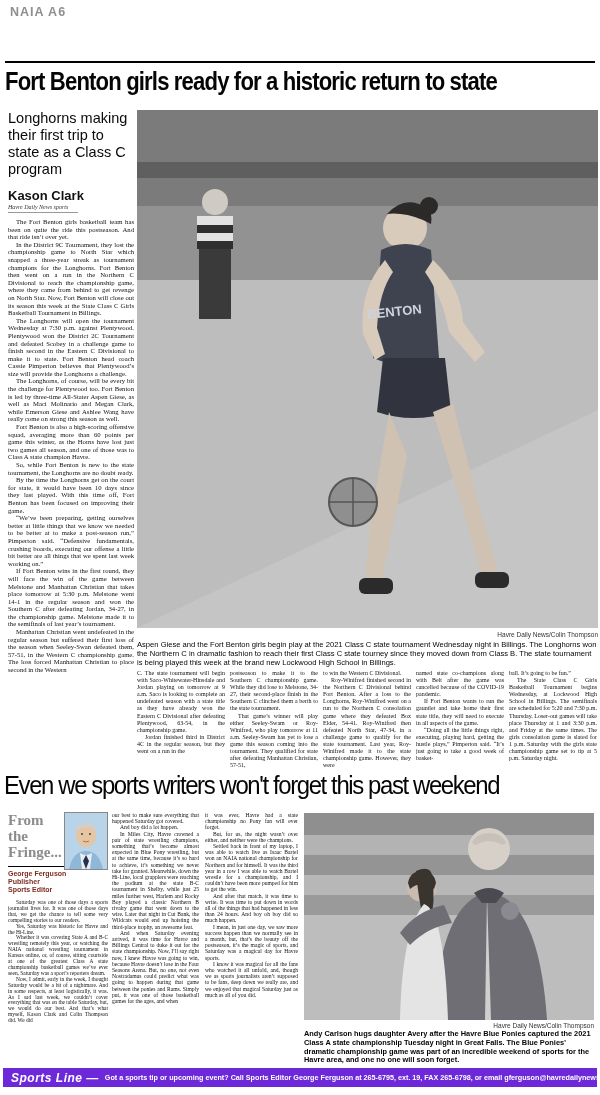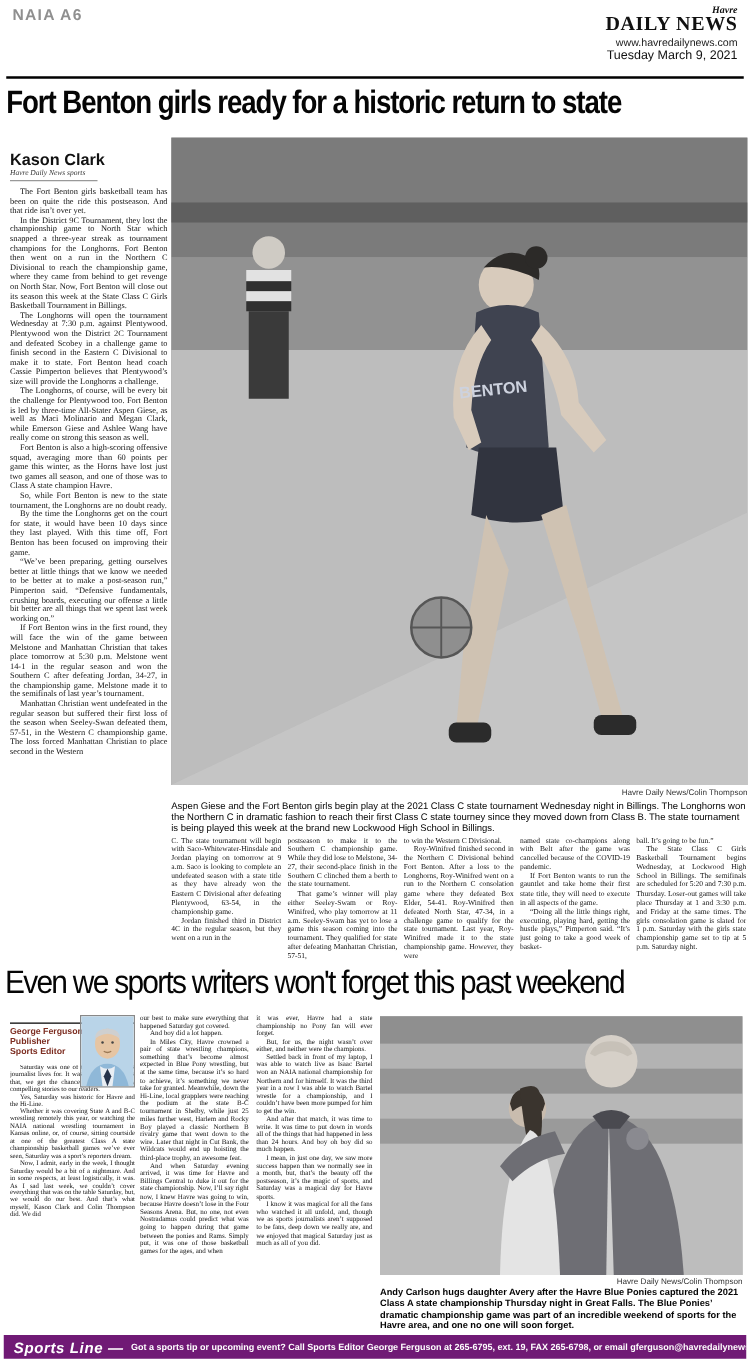--- a/index.html
+++ b/index.html
@@ -76,43 +76,38 @@
   .ac3 { left:205px; width:93px; }
 
   .photo2 { left:304px; top:813px; width:290px; height:207px; background:#a8a8a8; }
   .credit2 { left:304px; top:1022px; width:290px; text-align:right;
     font-family:"Liberation Sans",sans-serif; font-size:6.5px; color:#333; }
   .caption2 { left:304px; top:1030px; width:290px;
     font-family:"Liberation Sans",sans-serif; font-weight:bold;
     font-size:7.4px; line-height:8.8px; color:#050505; }
 
   
-  .sportsline { left:3px; right:3px; top:1068px; height:19px; background:#701a75;
+  .sportsline { left:3px; right:3px; top:1068px; height:19px; background:#6d28d9;
     color:#fff; display:flex; align-items:center; padding:0 8px; gap:6px; white-space:nowrap; overflow:hidden;}
   .sl-label { font-family:"Liberation Sans",sans-serif; font-weight:bold;
     font-style:italic; font-size:12px; letter-spacing:.5px; }
   .sl-text { font-family:"Liberation Sans",sans-serif; font-weight:bold; font-size:7.2px; }
 </style>
 </head>
 <body>
 
 <div id="page">
 
   <div class="abs page-label">NAIA A6</div>
-  <div class="abs masthead">
-    <div class="m-top">Havre</div>
-    <div class="m-title">DAILY NEWS</div>
-    <div class="m-web">www.havredailynews.com</div>
-    <div class="m-date">Tuesday March 9, 2021</div>
-  </div>
   <div class="abs header-rule"></div>
 
   <div class="abs headline1">Fort Benton girls ready for a historic return to state</div>
 
   <div class="abs a1-left">
+    <div class="subhead">Longhorns making their first trip to state as a Class C program</div>
     <div class="byline">Kason Clark</div>
     <div class="byline-credit">Havre Daily News sports</div>
     <div class="a1-col1 bodytext col">
         <p>The Fort Benton girls basketball team has been on quite the ride this postseason. And that ride isn’t over yet.</p>
         <p>In the District 9C Tournament, they lost the championship game to North Star which snapped a three-year streak as tournament champions for the Longhorns. Fort Benton then went on a run in the Northern C Divisional to reach the championship game, where they came from behind to get revenge on North Star. Now, Fort Benton will close out its season this week at the State Class C Girls Basketball Tournament in Billings.</p>
         <p>The Longhorns will open the tournament Wednesday at 7:30 p.m. against Plentywood. Plentywood won the District 2C Tournament and defeated Scobey in a challenge game to finish second in the Eastern C Divisional to make it to state. Fort Benton head coach Cassie Pimperton believes that Plentywood’s size will provide the Longhorns a challenge.</p>
         <p>The Longhorns, of course, will be every bit the challenge for Plentywood too. Fort Benton is led by three-time All-Stater Aspen Giese, as well as Maci Molinario and Megan Clark, while Emerson Giese and Ashlee Wang have really come on strong this season as well.</p>
         <p>Fort Benton is also a high-scoring offensive squad, averaging more than 60 points per game this winter, as the Horns have lost just two games all season, and one of those was to Class A state champion Havre.</p>
         <p>So, while Fort Benton is new to the state tournament, the Longhorns are no doubt ready.</p>
         <p>By the time the Longhorns get on the court for state, it would have been 10 days since they last played. With this time off, Fort Benton has been focused on improving their game.</p>
@@ -176,20 +171,21 @@
       <p>“Doing all the little things right, executing, playing hard, getting the hustle plays,” Pimperton said. “It’s just going to take a good week of basket-</p>
     </div>
   <div class="abs strip-col sc6 bodytext cont col">
       <p>ball. It’s going to be fun.”</p>
       <p>The State Class C Girls Basketball Tournament begins Wednesday, at Lockwood High School in Billings. The semifinals are scheduled for 5:20 and 7:30 p.m. Thursday. Loser-out games will take place Thursday at 1 and 3:30 p.m. and Friday at the same times. The girls consolation game is slated for 1 p.m. Saturday with the girls state championship game set to tip at 5 p.m. Saturday night.</p>
     </div>
 
   <div class="abs headline2">Even we sports writers won't forget this past weekend</div>
 
   <div class="abs a2-sidebar">
+    <div class="fringe-title">From the Fringe...</div>
     <div class="mug">
       <svg viewBox="0 0 42 56" preserveAspectRatio="none" aria-hidden="true">
         <rect width="42" height="56" fill="#b9d4e8"></rect>
         <path d="M4 56 q4 -18 17 -18 q13 0 17 18 z" fill="#8fb8d8"></path>
         <path d="M15 40 q6 4 12 0 l-2 16 h-8 z" fill="#e9eef4"></path>
         <polygon points="21,42 24,48 21,56 18,48" fill="#24324a"></polygon>
         <ellipse cx="21" cy="22" rx="10" ry="12" fill="#e6c5a3"></ellipse>
         <path d="M11 18 q0 -8 10 -8 q10 0 10 8 l-3 -2 q-7 -4 -14 0 z" fill="#cfcfcf"></path>
         <circle cx="17" cy="21" r="1" fill="#444"></circle>
         <circle cx="25" cy="21" r="1" fill="#444"></circle>
@@ -244,20 +240,20 @@
       <circle cx="118" cy="74" r="15" fill="#c9bcae"></circle>
       <path d="M104 70 q2 -12 14 -12 q12 0 14 12 l-2 6 q-12 -10 -24 0 z" fill="#3a342e"></path>
       <path d="M112 58 q14 -6 16 4 q4 28 -2 46 l-6 2 q-6 -26 -8 -52z" fill="#3a342e"></path>
       <path d="M96 207 q2 -90 24 -116 q20 6 24 116 z" fill="#e4e4e4"></path>
       <path d="M140 92 q-28 6 -44 28 l10 12 q18 -18 42 -22 z" fill="#6e6e74"></path>
       <circle cx="206" cy="98" r="9" fill="#8a8a90"></circle>
     </svg>
   </div>
 
   <div class="abs credit2">Havre Daily News/Colin Thompson</div>
-  <div class="abs caption2">Andy Carlson hugs daughter Avery after the Havre Blue Ponies captured the 2021 Class A state championship Thursday night in Great Falls. The Blue Ponies’ dramatic championship game was part of an incredible weekend of sports for the Havre area, and one no one will soon forget.</div>
+  <div class="abs caption2">Andy Carlson hugs daughter Avery after the Havre Blue Ponies captured the 2021 Class A state championship Tuesday night in Great Falls. The Blue Ponies’ dramatic championship game was part of an incredible weekend of sports for the Havre area, and one no one will soon forget.</div>
 
   <div class="abs sportsline">
     <span class="sl-label">Sports Line —</span>
     <span class="sl-text">Got a sports tip or upcoming event? Call Sports Editor George Ferguson at 265-6795, ext. 19, FAX 265-6798, or email gferguson@havredailynews.com</span>
   </div>
 
 </div>
 
 </body></html>

